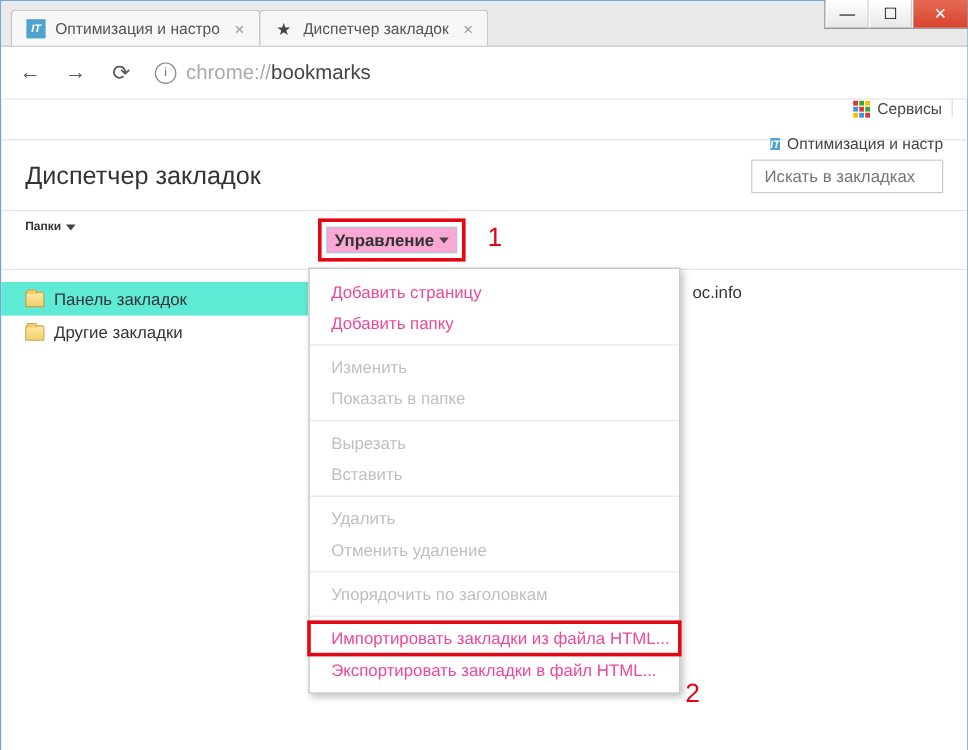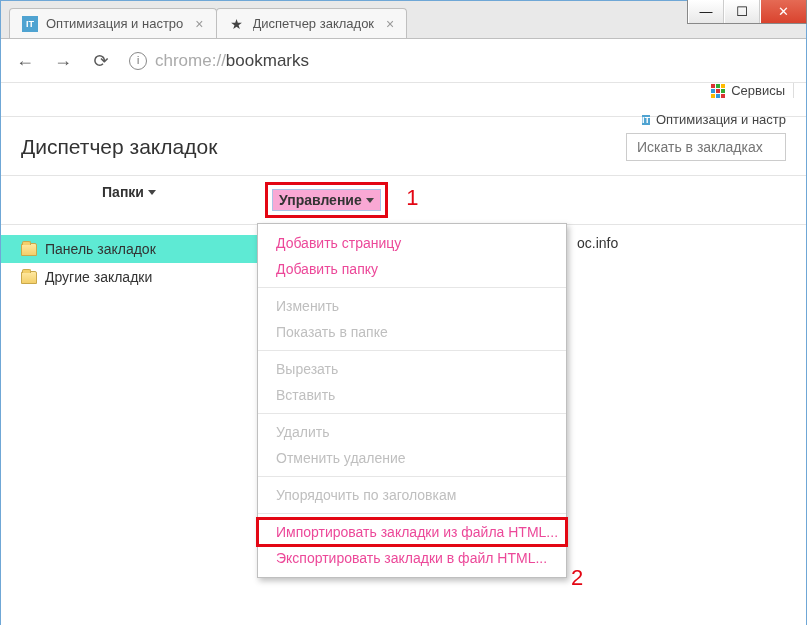--- a/index.html
+++ b/index.html
@@ -30,21 +30,21 @@
     .tab {
       display: flex; align-items: center; gap: 8px;
       height: 30px; padding: 0 12px; font-size: 13px; color: #555;
       border: 1px solid #bfbfbf; border-bottom: none;
       border-top-left-radius: 4px; border-top-right-radius: 4px;
       background: #f7f7f7; margin-right: -1px; max-width: 220px;
     }
     .tab .tlabel { white-space: nowrap; overflow: hidden; text-overflow: ellipsis; flex: 1; }
     .tab .txx { color: #999; font-size: 14px; margin-left: 4px; }
     .tab .fav { width: 16px; height: 16px; flex-shrink: 0; display: flex; align-items: center; justify-content: center; }
-    .fav.it { background:#4fa3d1; color:#fff; font-size:9px; font-weight:bold; }
+    .fav.it { background:#4fa3d1; color:#fff; font-size:9px; font-weight:bold;font-style:italic; }
     .fav.star { color:#444; font-size:14px; }
 
     
     .addr-row {
       height: 44px; display: flex; align-items: center; padding: 0 14px; gap: 18px;
       border-bottom: 1px solid #e4e4e4; background:#fff;
     }
     .nav-ico { color:#5a5a5a; font-size:18px; width:20px; text-align:center; }
     .addr-box { flex:1; display:flex; align-items:center; gap:8px; }
     .ico-circ { width:18px; height:18px; border:1px solid #888; border-radius:50%; display:flex; align-items:center; justify-content:center; font-size:10px; color:#666;}
@@ -66,21 +66,21 @@
     .bm-item{display:flex; align-items:center; gap:6px; padding-right:8px; border-right:1px solid #ddd;}
     .bm-item:last-child{border-right:none;}
 
     
     .pg-head { display:flex; align-items:center; justify-content:space-between; padding:16px 20px 14px; }
     .pg-head h1 { font-size:21px; font-weight:normal; color:#333; }
     .search-bx { border:1px solid #ccc; font-size:14px; padding:5px 10px; width:160px; color:#999; background:#fff;}
 
     
     .ctb { display:flex; border-top:1px solid #e4e4e4; border-bottom:1px solid #e4e4e4; }
-    .ctb-left { width:256px; padding:8px 20px; font-size:14px; font-weight:bold; color:#333;text-align:center; }
+    .ctb-left { width:256px; padding:8px 20px; font-size:10px; font-weight:bold; color:#333; }
     .ctb-right { flex:1; padding:6px 8px;}
     .ctb .lbl { display:inline-flex; align-items:center; gap:4px;}
     .caret { display:inline-block; width:0; height:0; border-left:4px solid transparent; border-right:4px solid transparent; border-top:5px solid #444;}
 
     .mgmt-btn {
       display:inline-flex; align-items:center; gap:4px; font-size:14px; font-weight:bold; color:#333;
       padding:2px 6px; background:#f9a8d4; border:1px solid #acc2e6;
     }
     .red-box-1 { border:3px solid #e30613; padding:4px; display:inline-block; }
     .ann1 { color:#e30613; font-size:22px; margin-left:14px; }

